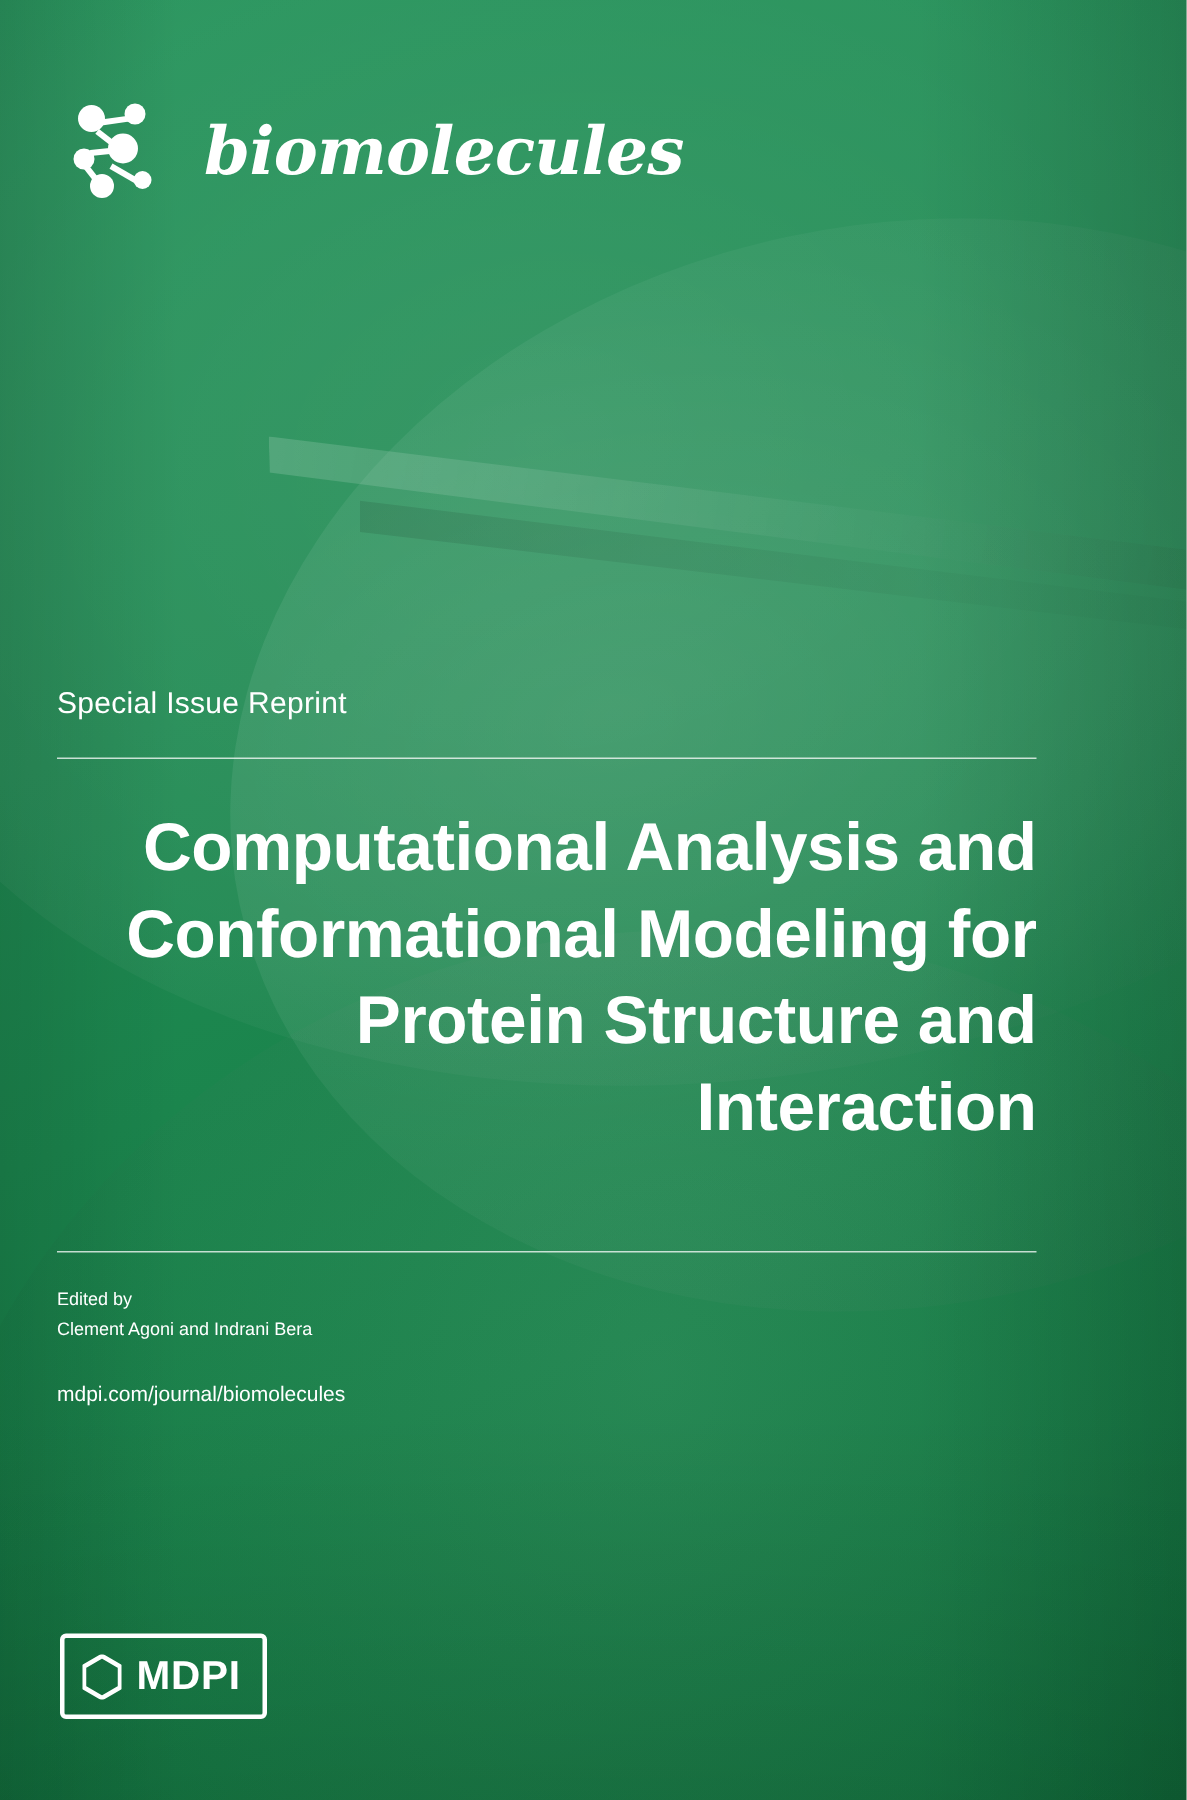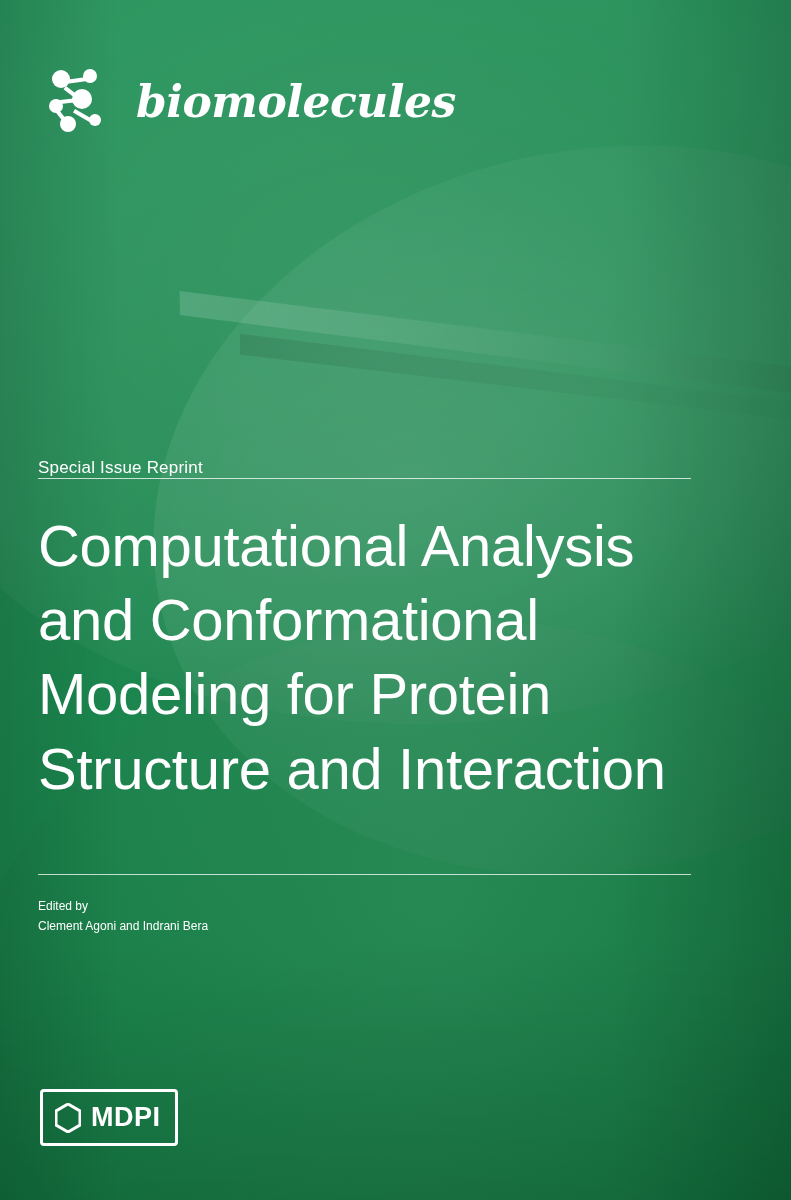--- a/index.html
+++ b/index.html
@@ -116,36 +116,37 @@
 
   
   .content {
     position: absolute;
     left: 38px;
     right: 100px;
     top: 458px;
   }
   .kicker {
     color: #ffffff;
-    font-size: 17px;
+    font-size: 20px;
     letter-spacing: 0.2px;
-    margin: 0 0 0 0;
+    margin: 0 0 24px 0;
   }
   .rule {
     height: 1px;
     background: rgba(255,255,255,0.75);
     width: 100%;
   }
   .main-title {
     color: #ffffff;
-    font-size: 58px;
+    font-size: 45px;
     line-height: 1.28;
-    font-weight: 400;
+    font-weight: 700;
     margin: 30px 0 0 0;
     letter-spacing: -0.3px;
+    text-align: right;
   }
   .rule-bottom {
     margin-top: 68px;
   }
   .edited-by {
     color: #ffffff;
     font-size: 12px;
     margin: 24px 0 6px 0;
   }
   .editors {
@@ -223,20 +224,21 @@
     <span class="journal-title">biomolecules</span>
   </div>
 
   <div class="content">
     <p class="kicker">Special Issue Reprint</p>
     <div class="rule"></div>
     <h1 class="main-title">Computational Analysis and Conformational Modeling for Protein Structure and Interaction</h1>
     <div class="rule rule-bottom"></div>
     <p class="edited-by">Edited by</p>
     <p class="editors">Clement Agoni and Indrani Bera</p>
+    <p class="journal-url">mdpi.com/journal/biomolecules</p>
   </div>
 
   <div class="mdpi-logo">
     <div class="mdpi-box">
       <span class="mdpi-hex">
         <svg width="26" height="30" viewBox="0 0 26 30" aria-hidden="true">
           <polygon points="13,1 25,8 25,22 13,29 1,22 1,8" fill="none" stroke="#ffffff" stroke-width="3"></polygon>
         </svg>
       </span>
       <span class="mdpi-word">MDPI</span>

